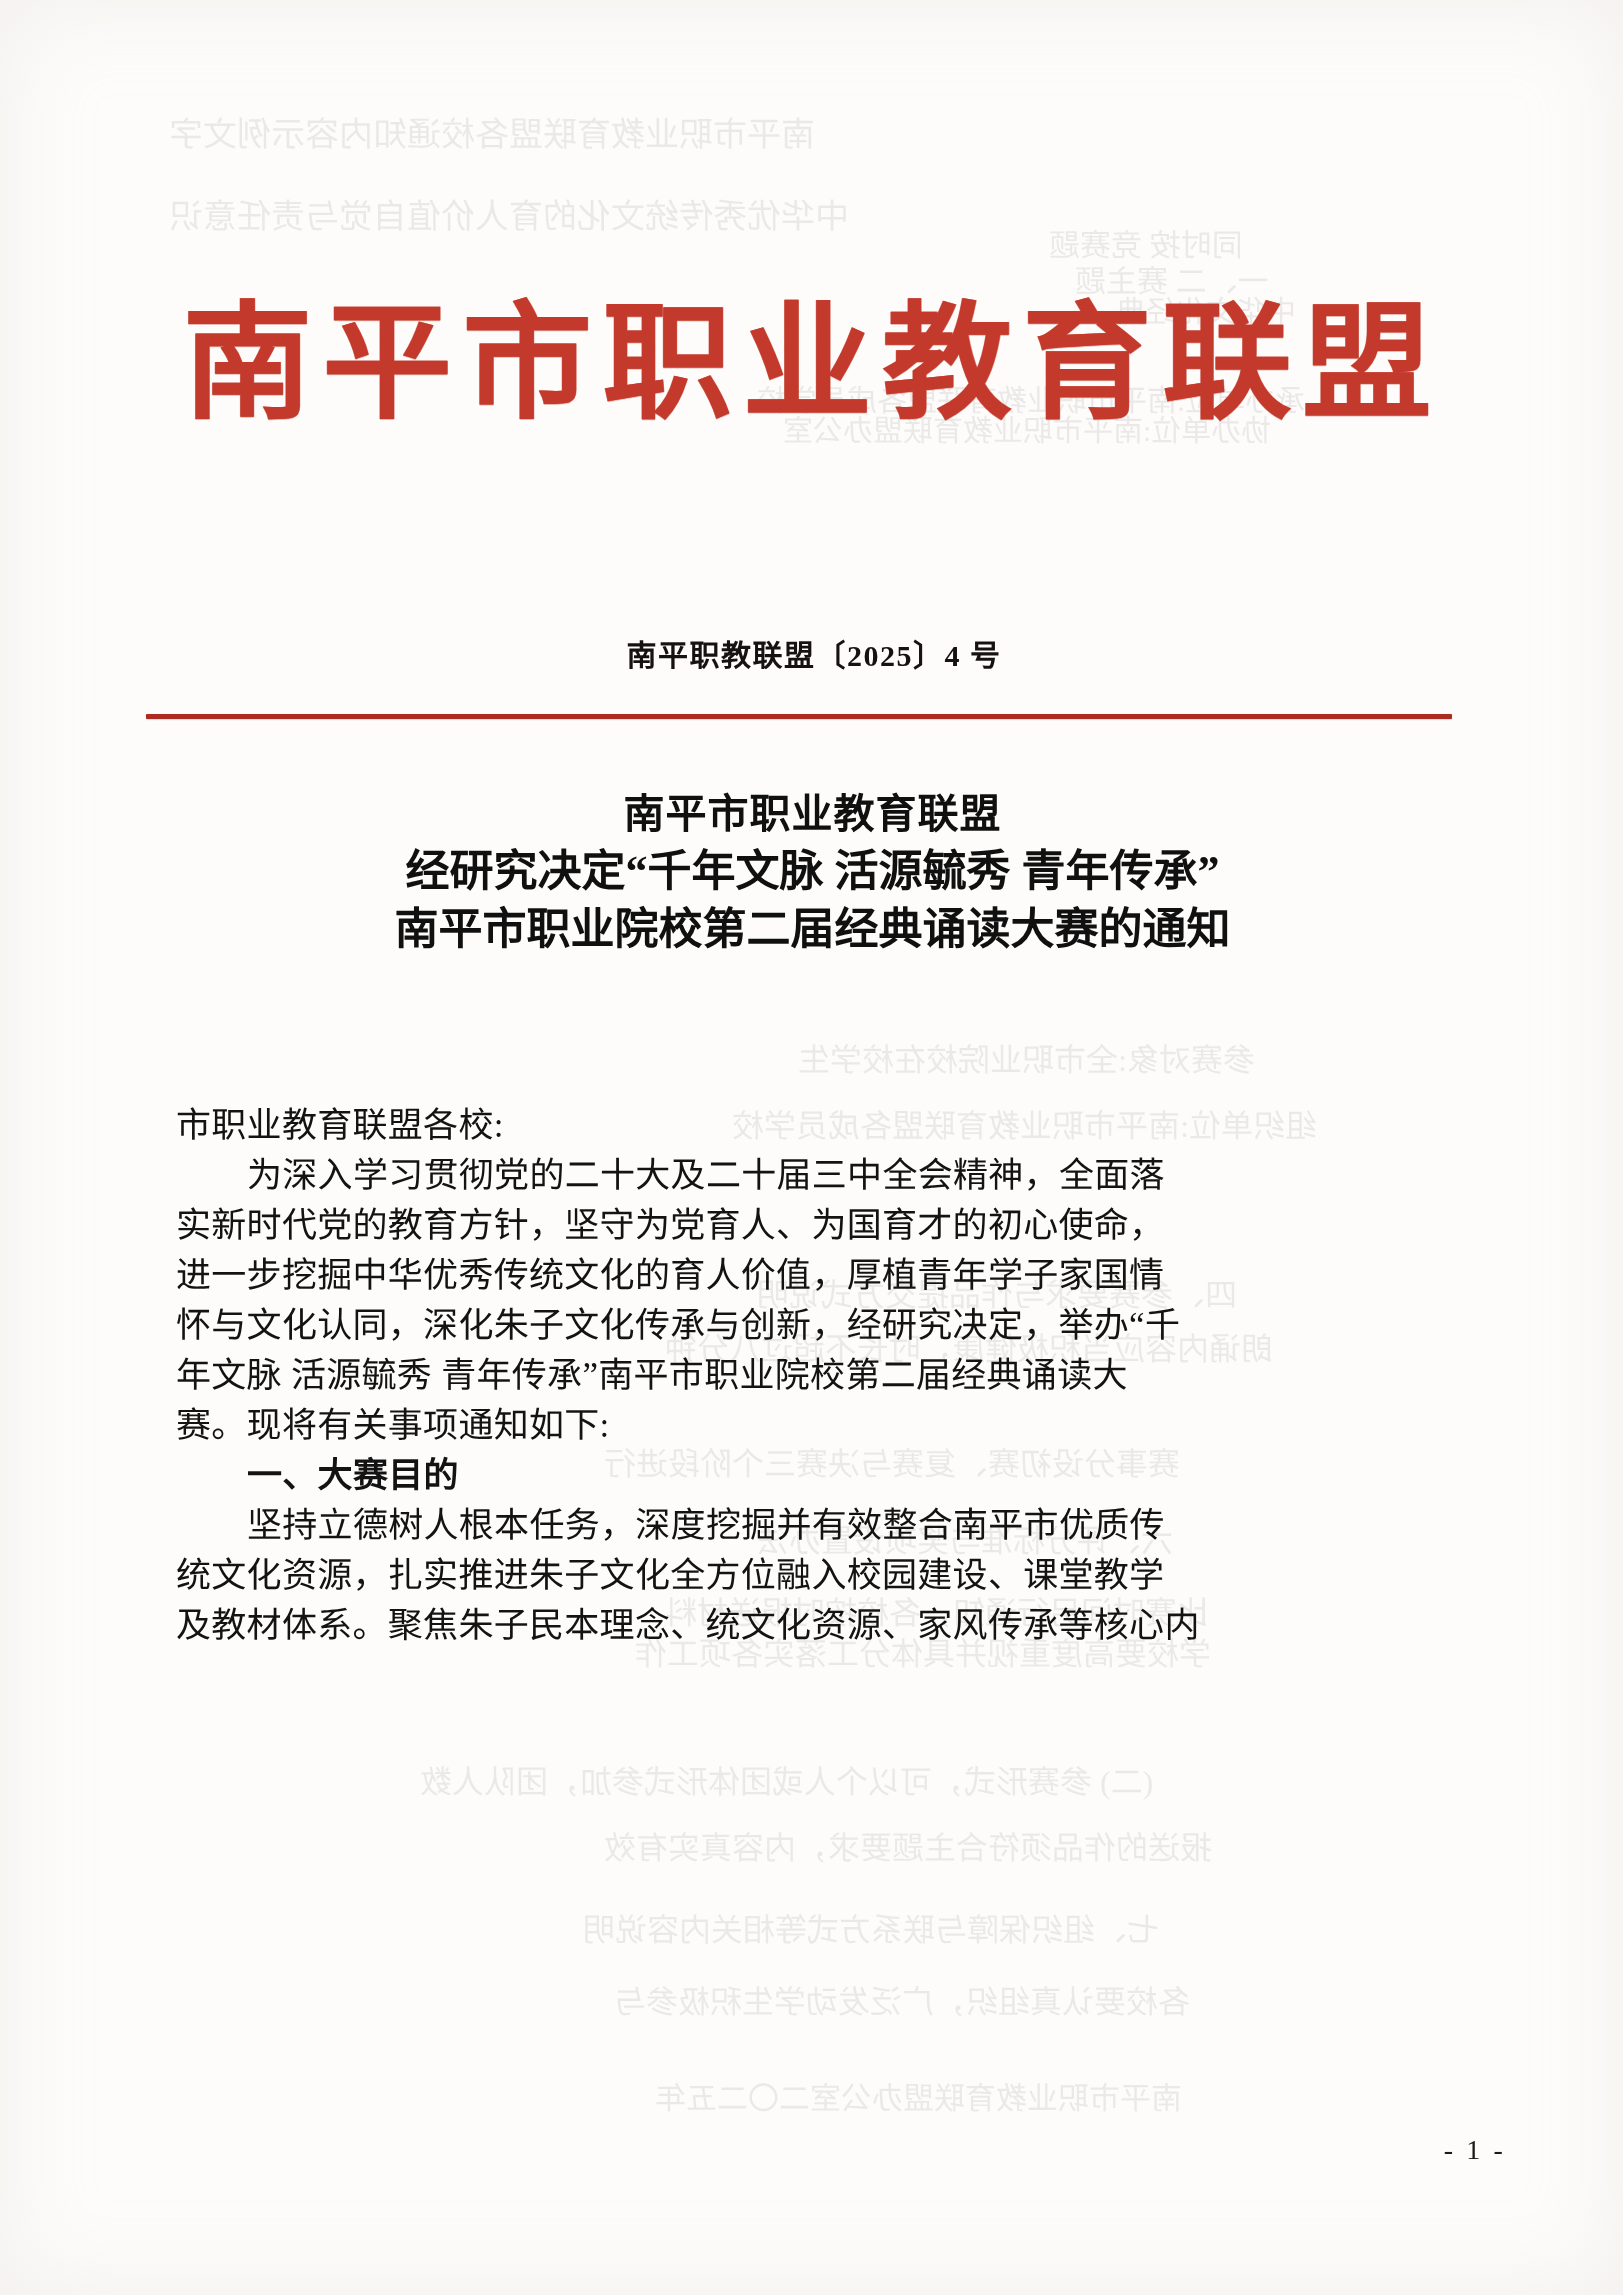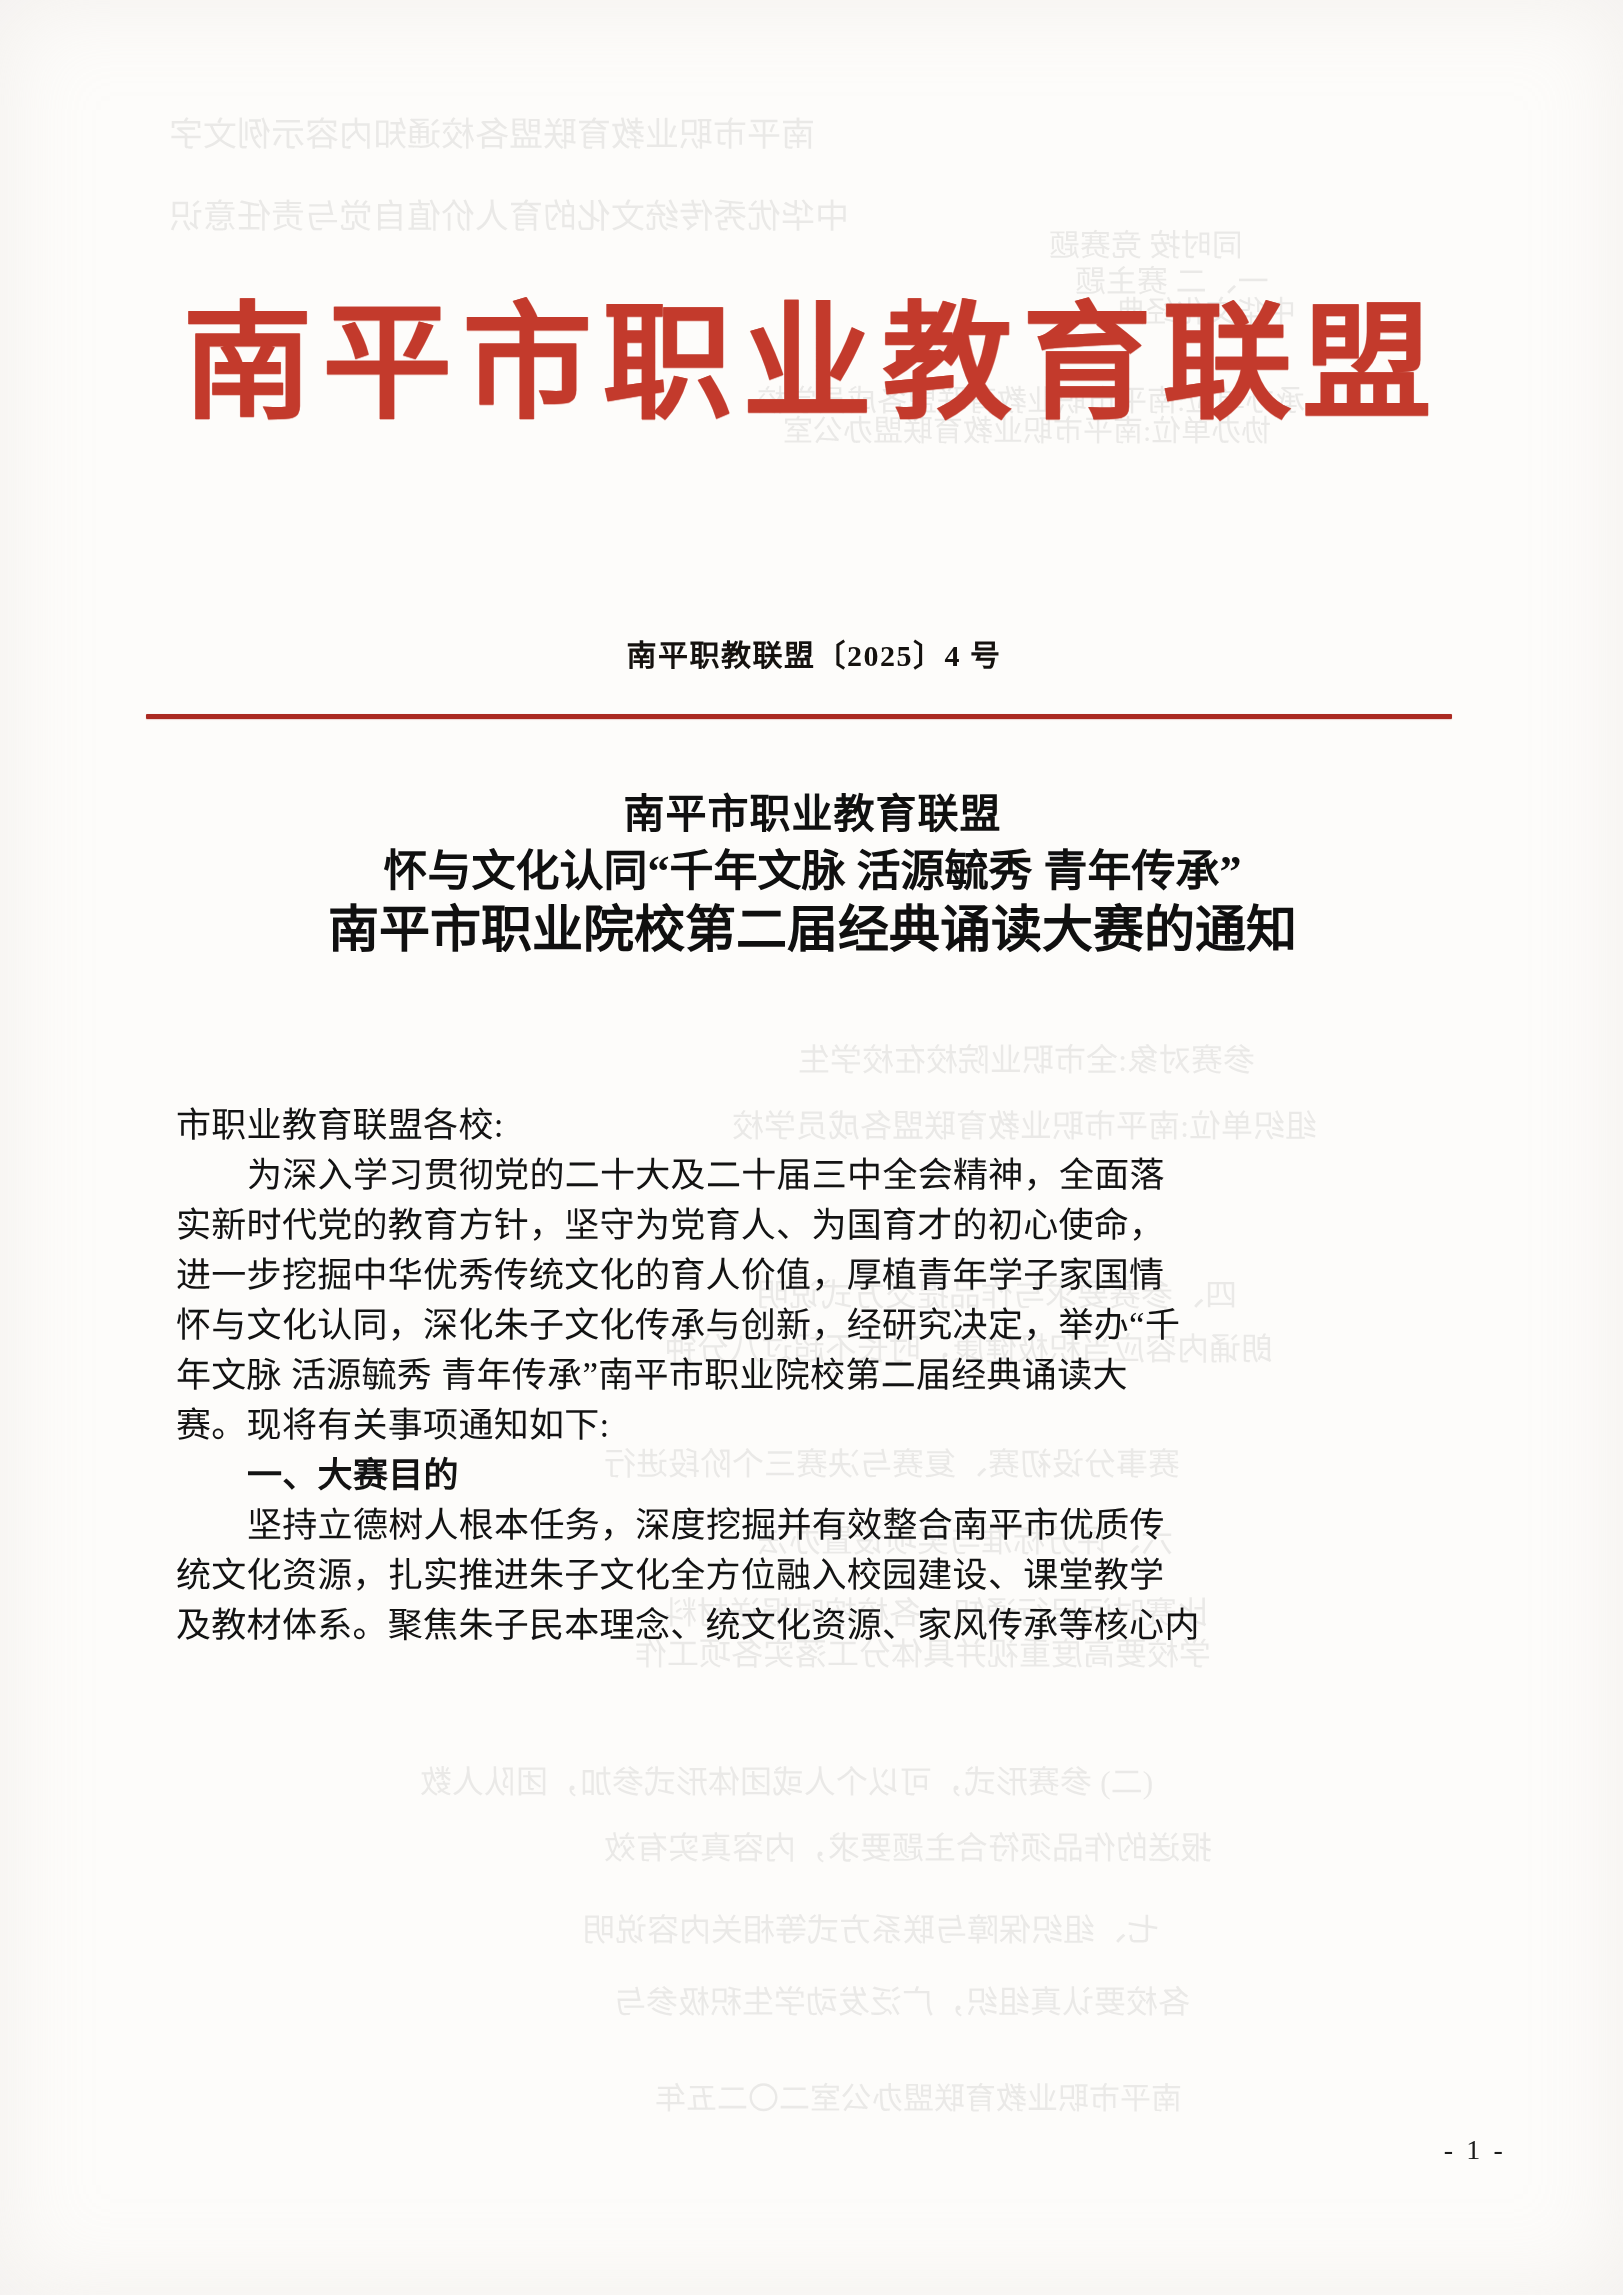--- a/index.html
+++ b/index.html
@@ -121,21 +121,21 @@
     color: #101010;
     font-weight: 700;
     font-size: 42px;
     line-height: 58px;
     letter-spacing: 1px;
     font-family: "Liberation Serif", "DejaVu Serif", serif;
     white-space: nowrap;
   }
   .title-line.l1 { font-size: 41px; }
   .title-line.l2 { font-size: 44px; letter-spacing: 0px; }
-  .title-line.l3 { font-size: 51px; letter-spacing: 0px; }
+  .title-line.l3 { font-size: 44px; letter-spacing: 0px; }
 
   
   .body {
     position: absolute;
     left: 176px;
     width: 1274px;
     top: 1101px;
     z-index: 3;
   }
   .body-line {
@@ -197,21 +197,21 @@
   </div>
 
   <div class="doc-number">
     <span>南平职教联盟〔2025〕4 号</span>
   </div>
 
   <div class="red-rule"></div>
 
   <div class="title-block">
     <div class="title-line l1">南平市职业教育联盟</div>
-    <div class="title-line l2">怀与文化认同“千年文脉 活源毓秀 青年传承”</div>
+    <div class="title-line l2">经研究决定“千年文脉 活源毓秀 青年传承”</div>
     <div class="title-line l3">南平市职业院校第二届经典诵读大赛的通知</div>
   </div>
 
   <div class="body">
     <div class="body-line">市职业教育联盟各校:</div>
 
     <div class="body-line indent">为深入学习贯彻党的二十大及二十届三中全会精神，全面落</div>
     <div class="body-line">实新时代党的教育方针，坚守为党育人、为国育才的初心使命，</div>
     <div class="body-line">进一步挖掘中华优秀传统文化的育人价值，厚植青年学子家国情</div>
     <div class="body-line">怀与文化认同，深化朱子文化传承与创新，经研究决定，举办“千</div>

